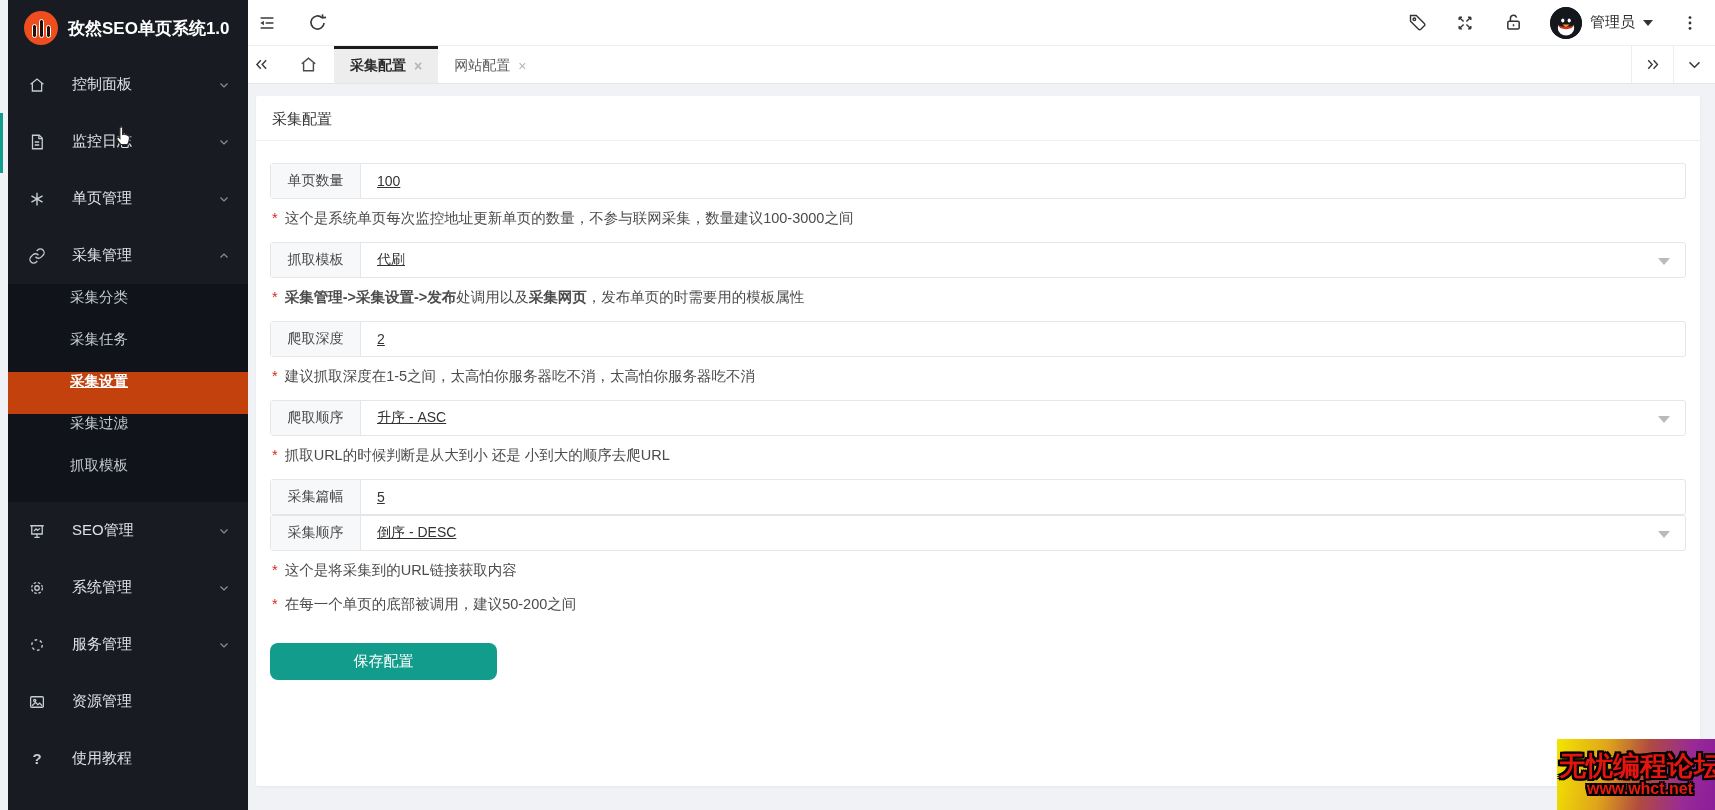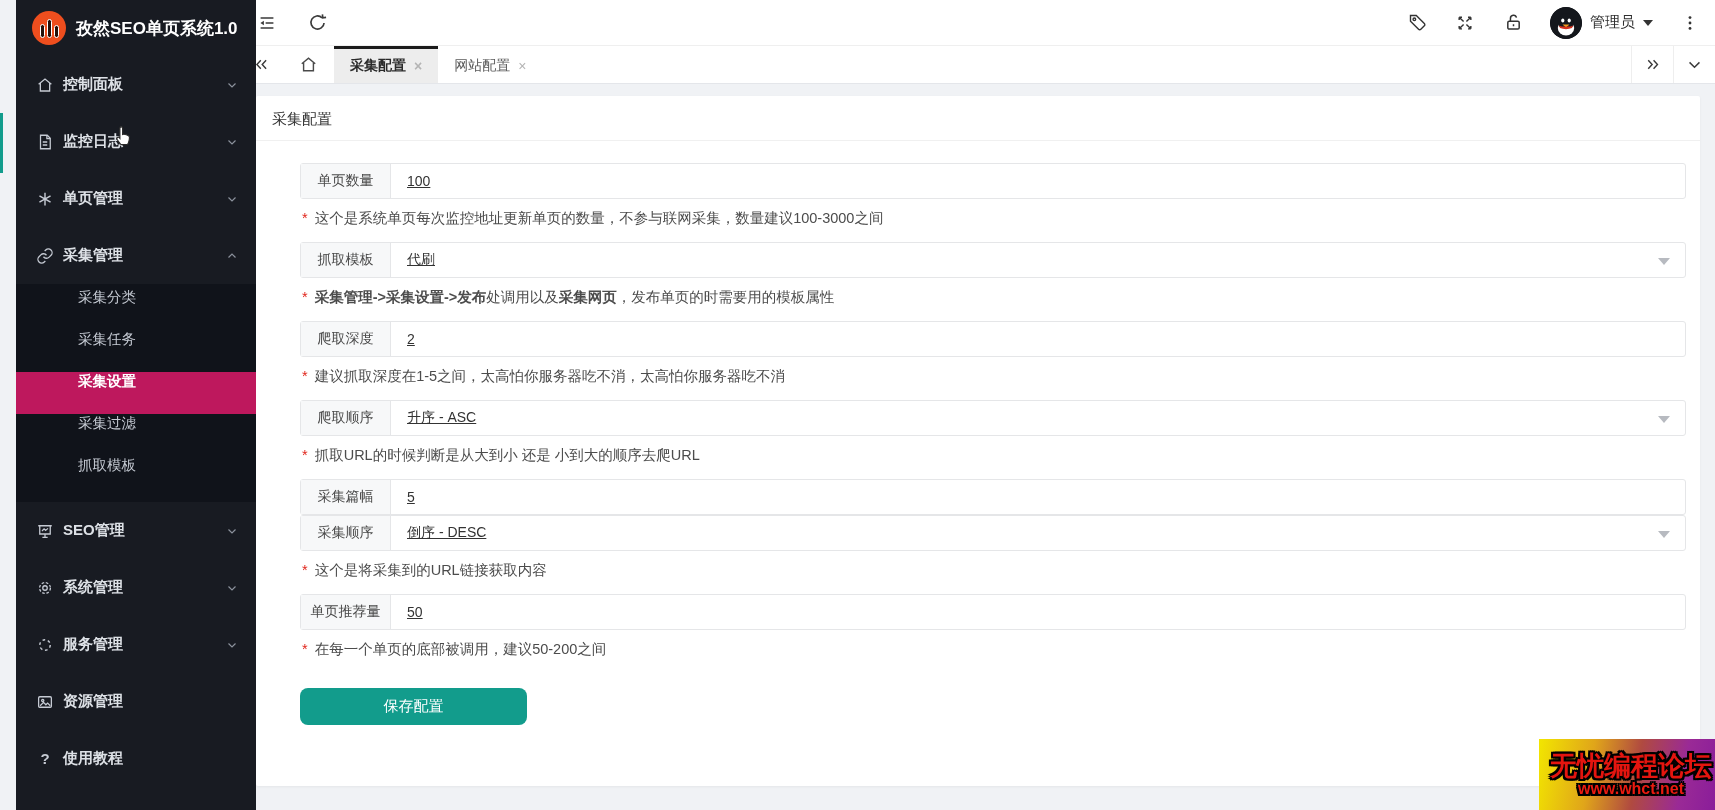--- a/index.html
+++ b/index.html
@@ -1,36 +1,36 @@
 <!DOCTYPE html>
 <html><head>
 <meta charset="utf-8">
 <style>
   * { margin:0; padding:0; box-sizing:border-box; }
   html,body { width:1715px; height:810px; overflow:hidden; }
   body { font-family:"Liberation Sans","DejaVu Sans",sans-serif; background:#f0f2f5; position:relative; }
   #app { position:absolute; inset:0; }
 
   
-  .sidebar { position:absolute; left:16px; top:0; width:240px; height:810px; background:#181b22; color:#dde1e6; z-index:5; }
+  .sidebar { position:absolute; left:8px; top:0; width:240px; height:810px; background:#181b22; color:#dde1e6; z-index:5; }
   .logo-row { height:56px; display:flex; align-items:center; padding-left:16px; gap:10px; }
   .logo-badge { width:34px; height:34px; border-radius:50%; background:#ee4e1e; position:relative; flex:0 0 auto; }
   .logo-badge i { position:absolute; bottom:7px; width:5px; background:#241009; border:1px solid #fff; border-radius:3px; }
   .logo-badge i:nth-child(1){ left:8px; height:14px; }
   .logo-badge i:nth-child(2){ left:15px; height:19px; }
   .logo-badge i:nth-child(3){ left:22px; height:13px; }
   .logo-title { font-size:17px; font-weight:bold; color:#fff; white-space:nowrap; }
-  .m-item { height:57px; display:flex; align-items:center; padding:0 18px 0 20px; gap:9px; font-size:15px; cursor:pointer;font-weight:bold; }
+  .m-item { height:57px; display:flex; align-items:center; padding:0 18px 0 20px; gap:26px; font-size:15px; cursor:pointer; }
   .m-item .mi-icon { width:18px; height:18px; flex:0 0 auto; display:flex; align-items:center; justify-content:center; }
   .m-item .mi-label { flex:1; }
   .chev { width:12px; height:12px; flex:0 0 auto; }
   .chev svg { display:block; }
   .submenu { background:#10131a; padding:4px 0; }
   .s-item { height:42px; display:flex; align-items:flex-start; padding-left:62px; font-size:14.5px; color:#c6cbd4; cursor:pointer; }
-  .s-item.active { background:#be185d; color:#fff; font-weight:bold; }
+  .s-item.active { background:#c2410c; color:#fff; font-weight:bold;text-decoration:underline; }
   .q-icon::before { content:"?"; font-size:15px; font-weight:bold; color:#c6cbd4; }
   .scroll-ind { position:absolute; left:0; top:113px; width:3px; height:60px; background:#129c8c; z-index:6; }
 
   
   .header { position:absolute; left:240px; top:0; width:1475px; height:46px; background:#fff; border-bottom:1px solid #efefef; display:flex; align-items:center; }
   .h-left { display:flex; align-items:center; gap:28px; padding-left:16px; }
   .h-btn { width:22px; height:22px; display:flex; align-items:center; justify-content:center; cursor:pointer; }
   .h-right { margin-left:auto; display:flex; align-items:center; gap:26px; padding-right:14px; }
   .user-box { display:flex; align-items:center; gap:8px; cursor:pointer; }
   .avatar { width:32px; height:32px; border-radius:50%; overflow:hidden; background:#14171c; }
@@ -45,33 +45,33 @@
   .tab.active { background:#ededed; border-top:3px solid #1b1b1b; color:#2b2b2b; font-weight:bold; }
   .tab-x { font-size:14px; color:#b4b4b4; line-height:1; cursor:pointer; }
   .tb-spacer { flex:1; }
   .tb-right { display:flex; }
   .tb-right .tb-btn { border-left:1px solid #eeeeee; }
 
   
   .content { position:absolute; left:240px; top:84px; right:0; bottom:0; background:#f0f2f5; }
   .card { position:absolute; left:16px; top:12px; width:1444px; height:690px; background:#fff; border-radius:2px; box-shadow:0 1px 3px rgba(0,0,0,.05); }
   .card-title { height:45px; line-height:45px; padding:0 16px; font-size:15px; color:#333; border-bottom:1px solid #f0f0f0; }
-  .formwrap { padding:22px 14px 0 14px;margin-left:30px; }
+  .formwrap { padding:22px 14px 0 14px; }
   .fbox { height:36px; border:1px solid #e5e6e8; border-radius:3px; display:flex; align-items:stretch; background:#fff; position:relative; }
   .flabel { width:90px; background:#f7f8f9; border-right:1px solid #e5e6e8; display:flex; align-items:center; justify-content:center; font-size:14px; color:#4a4a4a; flex:0 0 auto; }
   .fvalue { flex:1; display:flex; align-items:center; padding:0 40px 0 16px; font-size:14px; color:#333; cursor:text;text-decoration:underline; }
   .sel .fvalue { cursor:pointer; }
   .sel-caret { position:absolute; right:15px; top:15px; width:0; height:0; border-left:6px solid transparent; border-right:6px solid transparent; border-top:7px solid #b7bac0; }
   .fhint { margin:9px 2px 14px 2px; font-size:14.5px; color:#4c4c4c; line-height:20px; }
   .req { color:#e1251b; margin-right:7px; }
   .bseg { font-weight:bold; }
   .save-btn { margin-top:15px; width:227px; height:37px; background:#129c8c; color:#fff; font-size:15px; border:none; border-radius:8px; cursor:pointer; font-family:inherit; }
 
   
-  .watermark { position:absolute; right:0; bottom:0; width:176px; height:71px; background:linear-gradient(100deg,#f2e600 0%,#e0a51a 30%,#b04a40 55%,#9a2a96 80%,#8a1d9a 100%); display:flex; flex-direction:column; align-items:center; justify-content:center; z-index:9;padding-left:8px; }
+  .watermark { position:absolute; right:0; bottom:0; width:158px; height:71px; background:linear-gradient(100deg,#f2e600 0%,#e0a51a 30%,#b04a40 55%,#9a2a96 80%,#8a1d9a 100%); display:flex; flex-direction:column; align-items:center; justify-content:center; z-index:9;padding-left:8px; }
   .wm1 { font-size:27px; font-weight:900; color:#e4150f; line-height:1.05; white-space:nowrap;
          text-shadow:-2px -2px 0 #000,2px -2px 0 #000,-2px 2px 0 #000,2px 2px 0 #000,0 -2px 0 #000,0 2px 0 #000,-2px 0 0 #000,2px 0 0 #000; }
   .wm2 { font-size:16px; font-weight:900; color:#ea1a10; line-height:1.1; white-space:nowrap;
          text-shadow:-2px -2px 0 #000,2px -2px 0 #000,-2px 2px 0 #000,2px 2px 0 #000,0 -2px 0 #000,0 2px 0 #000,-2px 0 0 #000,2px 0 0 #000; }
 
   .cursor { position:absolute; left:113px; top:124px; width:22px; height:24px; z-index:20; pointer-events:none; }
 
   svg.icn { display:block; }
 </style>
 </head>
@@ -363,24 +363,20 @@
 
         
         <div class="fbox sel">
           <div class="flabel">采集顺序</div>
           <div class="fvalue">倒序 - DESC</div>
           <span class="sel-caret"></span>
         </div>
         <div class="fhint"><span class="req">*</span><span>这个是将采集到的URL链接获取内容</span></div>
 
         
-        <div class="fbox">
-          <div class="flabel">单页推荐量</div>
-          <div class="fvalue">50</div>
-        </div>
         <div class="fhint"><span class="req">*</span><span>在每一个单页的底部被调用，建议50-200之间</span></div>
 
         <button class="save-btn">保存配置</button>
       </div>
     </section>
   </main>
 
   <div class="cursor">
     <svg width="22" height="24" viewBox="0 0 24 26">
         <path d="M9 3c.9 0 1.5.7 1.5 1.5v6.8l1.2-.2c.5-.1 5 .7 6 2.4.8 1.3-.3 6-1.3 7.9-.4.8-1.2 1.1-2.1 1.1H9.7c-.7 0-1.4-.3-1.8-.9l-3.4-4.8c-.5-.7-.3-1.7.4-2.2.6-.4 1.5-.3 2 .3l.6.7V4.5C7.5 3.7 8.1 3 9 3z" fill="#ffffff" stroke="#2a2a2a" stroke-width="1.3"></path>

